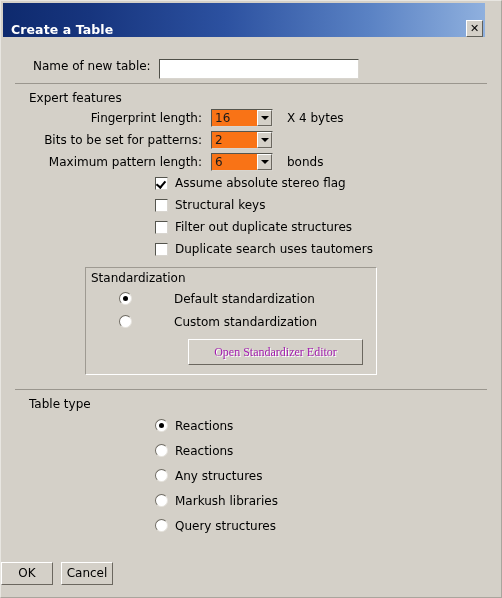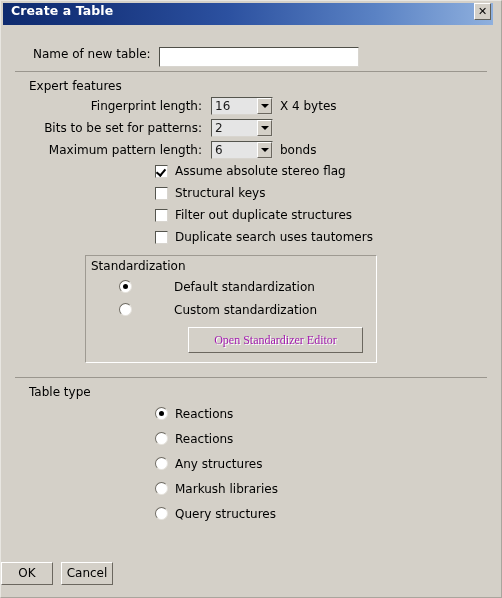--- a/index.html
+++ b/index.html
@@ -25,26 +25,26 @@
     background: #d4d0c8;
     border: 1px solid #e8e6e1;
     border-right-color: #a9a59d;
     border-bottom-color: #a9a59d;
     display: flex;
     flex-direction: column;
   }
 
   
   .titlebar {
-    height: 22px;
+    height: 34px;
     min-height: 22px;
-    margin: 2px 8px 0 2px;
+    margin: 2px 16px 0 2px;
     background: linear-gradient(to right, #0e2a6e 0%, #17357e 18%, #2c51a0 46%, #5a82c4 76%, #8fb0de 100%);
     display: flex;
-    align-items: flex-start;
+    align-items: flex-end;
     padding: 0 2px 0 8px;
     box-sizing: border-box;
   }
   .title-text {
     color: #ffffff;
     font-size: 12.5px;
     font-weight: bold;
     letter-spacing: 0.1px;
     flex: 1;
     white-space: nowrap;
@@ -118,21 +118,21 @@
   .combo-label {
     width: 196px;
     text-align: right;
     padding-right: 9px;
     box-sizing: border-box;
     white-space: nowrap;
   }
   .combo {
     width: 62px;
     height: 18px;
-    background: #e5e5e5;
+    background: #f97316;
     border: 1px solid;
     border-color: #55554e #d8d5cf #d8d5cf #55554e;
     box-sizing: border-box;
     display: flex;
     align-items: center;
     cursor: default;
   }
   .combo-value {
     flex: 1;
     padding-left: 3px;
@@ -154,21 +154,21 @@
     justify-content: center;
   }
   .combo-arrow i {
     display: block;
     width: 0; height: 0;
     border-left: 4px solid transparent;
     border-right: 4px solid transparent;
     border-top: 4px solid #000000;
   }
   .combo-suffix {
-    margin-left: 7px;
+    margin-left: 14px;
     white-space: nowrap;
   }
 
   
   .check-row {
     display: flex;
     align-items: center;
     height: 22px;
     margin-left: 140px;
   }

